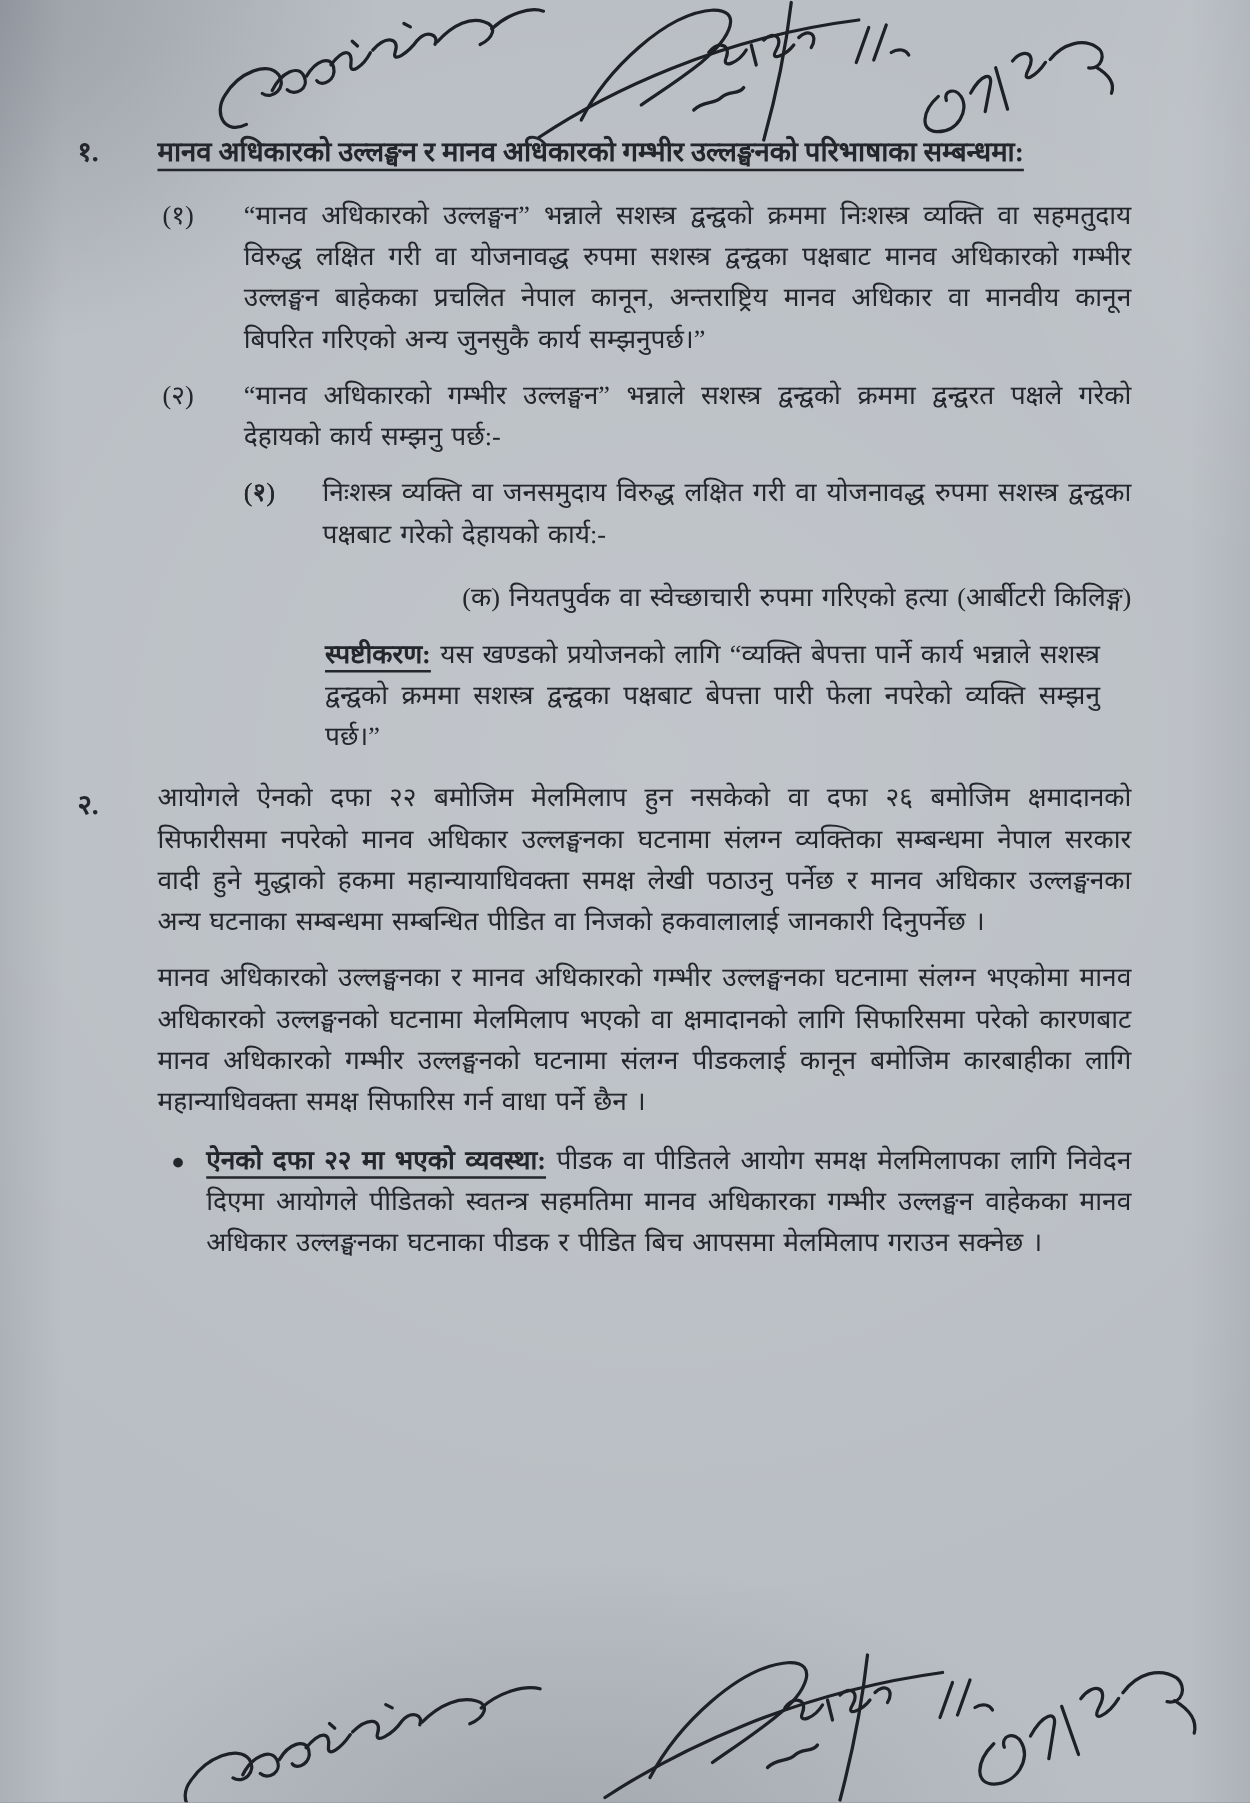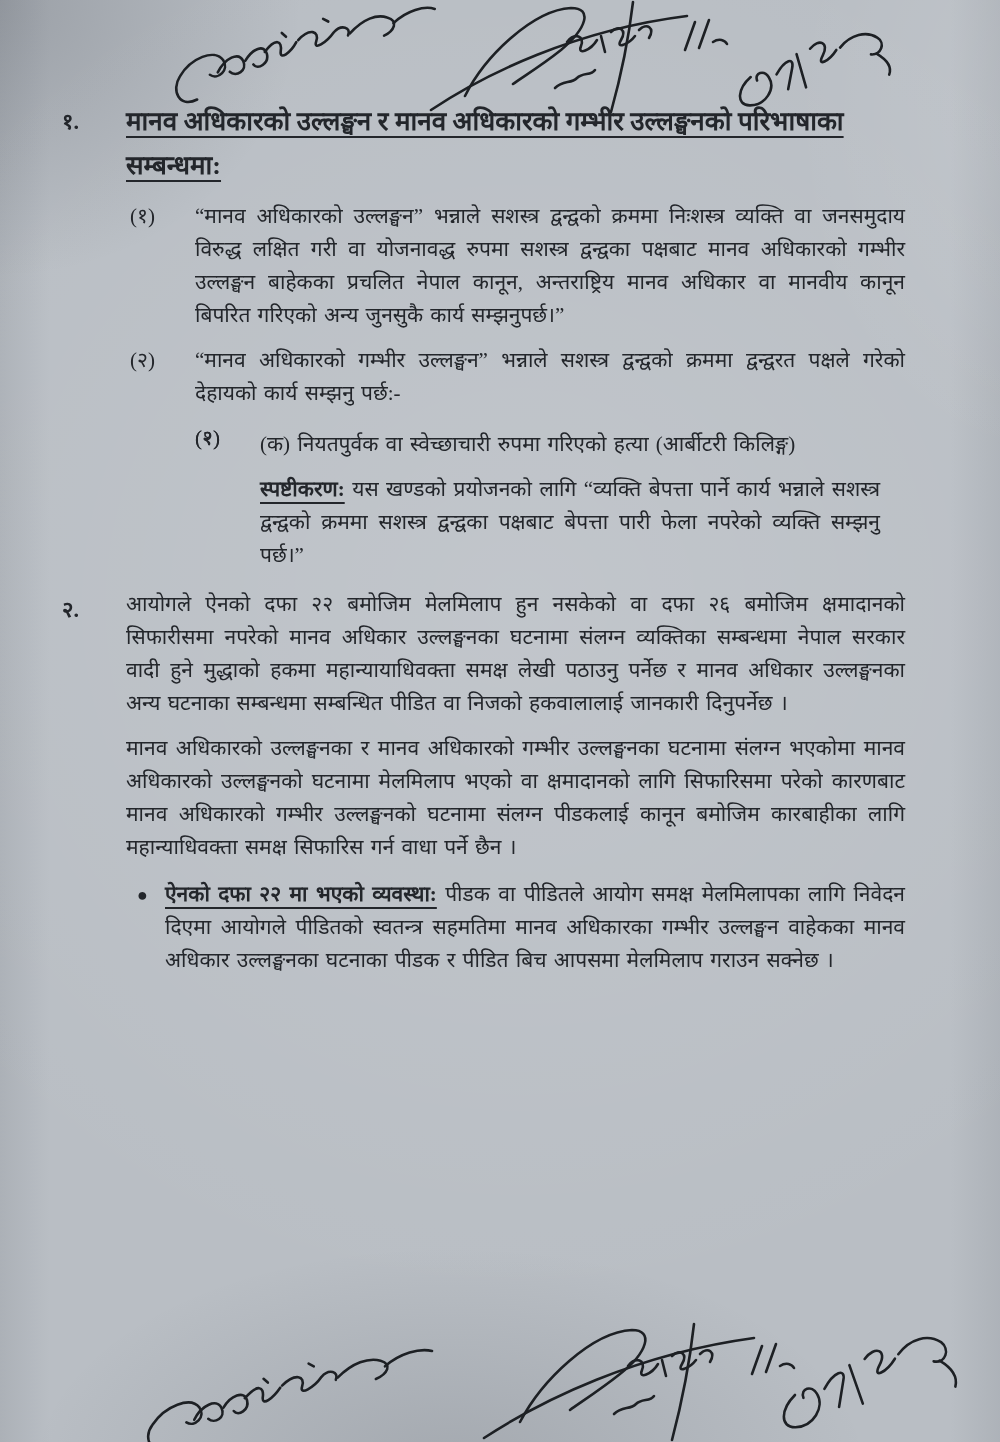--- a/index.html
+++ b/index.html
@@ -14,28 +14,28 @@
       radial-gradient(55% 35% at 0% 0%, rgba(35,40,50,0.20), rgba(0,0,0,0) 55%),
       radial-gradient(70% 26% at 45% 102%, rgba(35,40,50,0.14), rgba(0,0,0,0) 60%),
       radial-gradient(40% 40% at 103% 8%, rgba(255,255,255,0.10), rgba(0,0,0,0) 60%),
       linear-gradient(90deg, rgba(55,60,70,0.10) 0%, rgba(0,0,0,0) 5%, rgba(0,0,0,0) 95%, rgba(55,60,70,0.09) 100%);
     font-family:"Liberation Serif","DejaVu Serif",serif;
     color:#23262b;
   }
   .doc{position:absolute;left:0;top:0;right:0;padding-top:100px;font-size:21px;line-height:33px;}
   .sec{position:relative;}
   .sec-num{position:absolute;left:62px;top:0;font-weight:bold;font-size:22px;line-height:44px;}
-  .sec-head{margin:0 95px 12px 126px;font-weight:bold;font-size:26px;line-height:44px;text-align:left;}
+  .sec-head{margin:0 95px 12px 126px;font-weight:bold;font-size:22px;line-height:44px;text-align:left;}
   .u{text-decoration:underline;text-decoration-thickness:1.6px;text-underline-offset:6px;}
   .para{margin:0 95px 12px 126px;text-align:justify;word-spacing:2px;}
   .item{position:relative;margin:0 95px 12px 130px;padding-left:65px;text-align:justify;word-spacing:2px;}
   .item>.lbl{position:absolute;left:0;top:0;}
   .sub{position:relative;margin:0 95px 12px 195px;padding-left:63px;text-align:justify;word-spacing:2px;}
   .sub>.lbl{position:absolute;left:0;top:0;}
-  .clause{margin:18px 95px 12px 260px;text-align:left;word-spacing:2px;}
+  .clause{margin:18px 95px 12px 260px;text-align:right;word-spacing:2px;}
   .expl{margin:0 120px 12px 260px;text-align:justify;word-spacing:2px;}
   .lead{font-weight:bold;}
   .sec2{margin-top:16px;}
   .bullet-item{position:relative;margin:14px 95px 0 165px;text-align:justify;word-spacing:2px;}
   .bullet-dot{position:absolute;left:-28px;top:1px;font-size:18px;}
   .sig{position:absolute;}
   .sig path{fill:none;stroke:#1d2024;stroke-width:2.6;stroke-linecap:round;stroke-linejoin:round;}
 </style>
 </head>
 <body>
@@ -76,34 +76,35 @@
   </svg>
 
   <div class="doc">
 
     <div class="sec">
       <span class="sec-num">१.</span>
       <div class="sec-head"><span class="u">मानव अधिकारको उल्लङ्घन र मानव अधिकारको गम्भीर उल्लङ्घनको परिभाषाका सम्बन्धमा:</span></div>
 
       <div class="item">
         <span class="lbl">(१)</span>
-        <span>“मानव अधिकारको उल्लङ्घन” भन्नाले सशस्त्र द्वन्द्वको क्रममा निःशस्त्र व्यक्ति वा जनसमुदाय विरुद्ध लक्षित गरी वा योजनावद्ध रुपमा सशस्त्र द्वन्द्वका पक्षबाट मानव अधिकारको गम्भीर उल्लङ्घन बाहेकका प्रचलित नेपाल कानून, अन्तराष्ट्रिय मानव अधिकार वा मानवीय कानून बिपरित गरिएको अन्य जुनसुकै कार्य सम्झनुपर्छ।”</span>
+        <span>“मानव अधिकारको उल्लङ्घन” भन्नाले सशस्त्र द्वन्द्वको क्रममा निःशस्त्र व्यक्ति वा सहमतुदाय विरुद्ध लक्षित गरी वा योजनावद्ध रुपमा सशस्त्र द्वन्द्वका पक्षबाट मानव अधिकारको गम्भीर उल्लङ्घन बाहेकका प्रचलित नेपाल कानून, अन्तराष्ट्रिय मानव अधिकार वा मानवीय कानून बिपरित गरिएको अन्य जुनसुकै कार्य सम्झनुपर्छ।”</span>
       </div>
 
       <div class="item">
         <span class="lbl">(२)</span>
         <span>“मानव अधिकारको गम्भीर उल्लङ्घन” भन्नाले सशस्त्र द्वन्द्वको क्रममा द्वन्द्वरत पक्षले गरेको देहायको कार्य सम्झनु पर्छ:-</span>
       </div>
 
       <div class="sub">
         <span class="lbl">(१)</span>
       </div>
 
       <div class="sub">
         <span class="lbl">(२)</span>
+        <span>निःशस्त्र व्यक्ति वा जनसमुदाय विरुद्ध लक्षित गरी वा योजनावद्ध रुपमा सशस्त्र द्वन्द्वका पक्षबाट गरेको देहायको कार्य:-</span>
       </div>
 
       <div class="clause">
         <span>(क)</span><span> नियतपुर्वक वा स्वेच्छाचारी रुपमा गरिएको हत्या (आर्बीटरी किलिङ्ग)</span>
       </div>
 
 
       <div class="expl">
         <span class="lead u">स्पष्टीकरण:</span><span> यस खण्डको प्रयोजनको लागि “व्यक्ति बेपत्ता पार्ने कार्य भन्नाले सशस्त्र द्वन्द्वको क्रममा सशस्त्र द्वन्द्वका पक्षबाट बेपत्ता पारी फेला नपरेको व्यक्ति सम्झनु पर्छ।”</span>
       </div>

